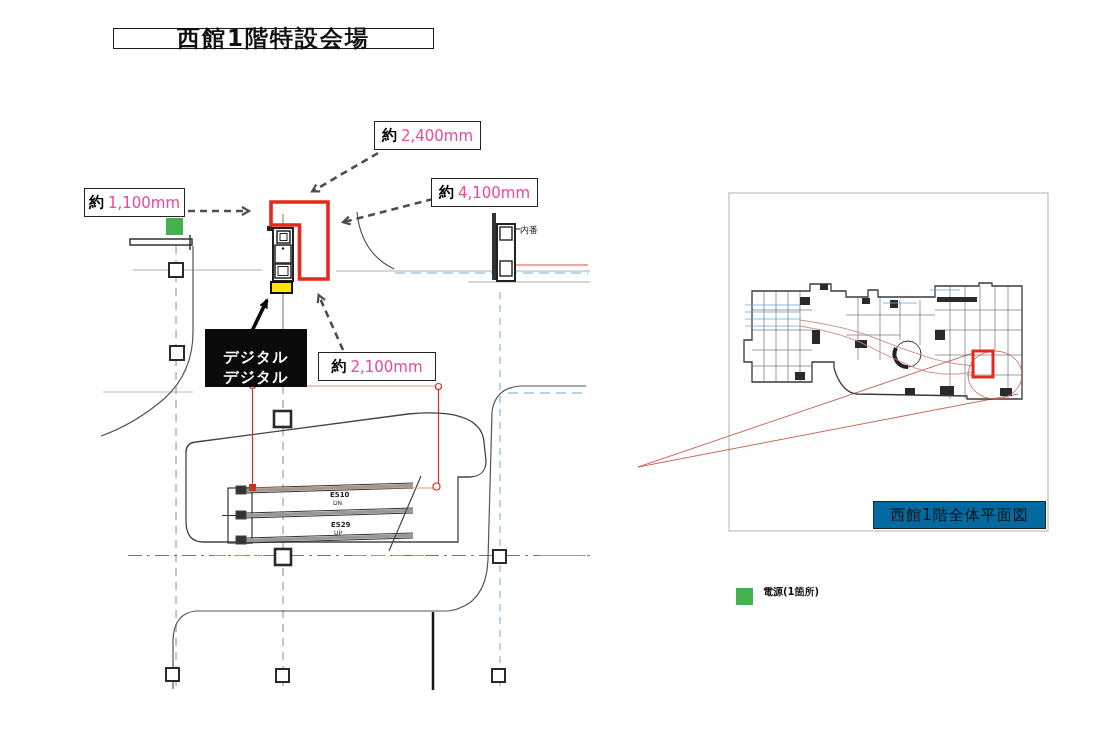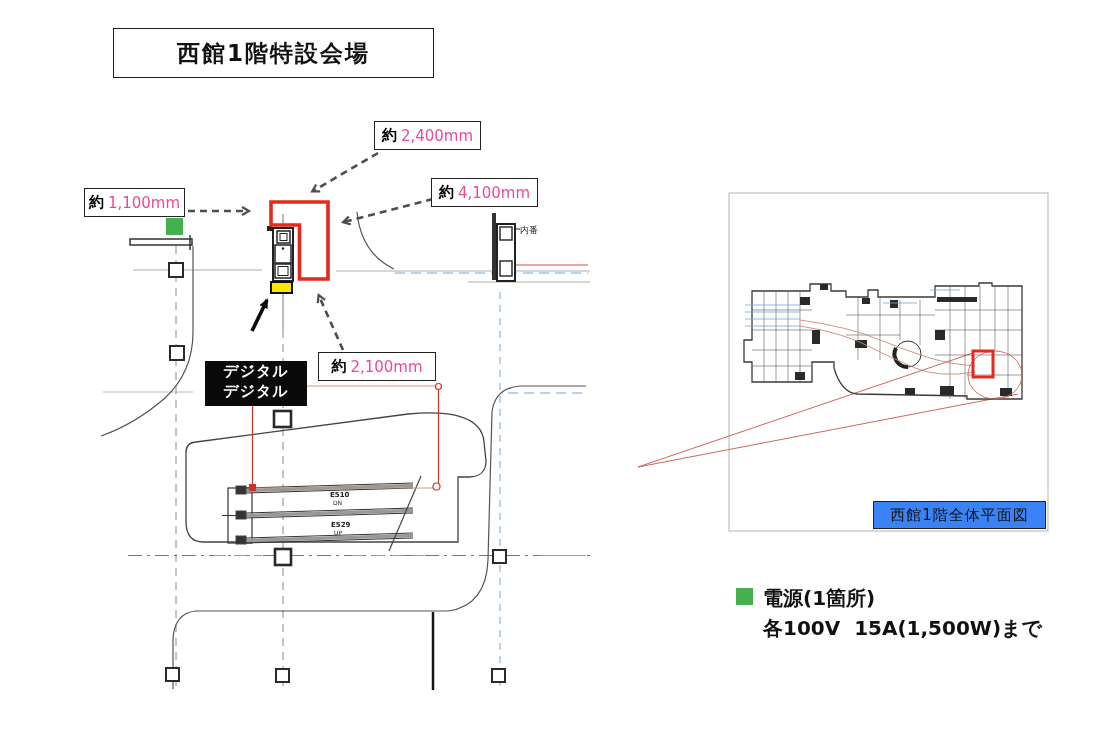--- a/index.html
+++ b/index.html
@@ -3,49 +3,49 @@
 <meta charset="utf-8">
 <style>
   html,body{margin:0;padding:0;}
   body{
     width:1101px;height:734px;position:relative;background:#ffffff;
     font-family:"DejaVu Sans","Liberation Sans",sans-serif;overflow:hidden;
   }
   #plan-svg{position:absolute;left:0;top:0;}
   .overlay{position:absolute;box-sizing:border-box;}
   .title-box{
-    left:113px;top:28px;width:321px;height:50px;
+    left:113px;top:28px;width:321px;height:21px;
     border:1.6px solid #1a1a1a;background:#fff;
     display:flex;align-items:center;justify-content:center;
     font-size:23px;font-weight:bold;color:#111;letter-spacing:2px;
   }
   .measure-box{
     height:29px;border:1.4px solid #222;background:#fff;
     display:flex;align-items:center;justify-content:center;gap:4px;
     font-size:15px;white-space:nowrap;
   }
   .measure-box .prefix{font-weight:bold;color:#000;}
   .measure-box .value{color:#ec4899;}
   .m2400{left:374px;top:121px;width:107px;}
   .m4100{left:431px;top:178px;width:107px;}
   .m1100{left:84px;top:188px;width:101px;}
   .m2100{left:318px;top:352px;width:118px;}
   .signage-box{
-    left:205px;top:329px;width:102px;height:45px;background:#0a0a0a;color:#fff;
-    display:flex;flex-direction:column;align-items:center;justify-content:flex-start;
-    font-size:15px;font-weight:bold;line-height:20px;letter-spacing:1px;margin-top:32px;
+    left:205px;top:329px;width:102px;height:58px;background:#0a0a0a;color:#fff;
+    display:flex;flex-direction:column;align-items:center;justify-content:flex-end;
+    font-size:15px;font-weight:bold;line-height:20px;letter-spacing:1px;
   }
   .caption-box{
     left:873px;top:501px;width:173px;height:28px;
-    border:1.5px solid #222;background:#3b82f6;
+    border:1.5px solid #222;background:#0369a1;
     display:flex;align-items:center;justify-content:center;
     font-size:15px;color:#111;letter-spacing:1px;
   }
   .legend-swatch{left:736px;top:588px;width:17px;height:17px;background:#44b14e;}
-  .legend-text{left:763px;top:585px;font-size:20px;font-weight:bold;color:#111;}
+  .legend-text{left:763px;top:585px;font-size:10px;font-weight:bold;color:#111;}
   .legend-text .l1{white-space:pre;}
   .legend-text .l2{white-space:pre;margin-top:3px;}
 </style>
 </head>
 <body>
 
 <svg id="plan-svg" width="1101" height="734" viewBox="0 0 1101 734">
   <defs>
     <marker id="ahOpen" markerWidth="14" markerHeight="14" refX="7" refY="5" orient="auto" markerUnits="userSpaceOnUse">
       <path d="M1,1 L8,5 L1,9" fill="none" stroke="#4d4d4d" stroke-width="2.2"></path>
@@ -265,14 +265,13 @@
   <span>デジタル</span>
 </div>
 
 <div class="overlay caption-box">
   <span>西館1階全体平面図</span>
 </div>
 
 <div class="overlay legend-swatch"></div>
 <div class="overlay legend-text">
   <div class="l1">電源(1箇所)</div>
-  <div class="l2">各100V  15A(1,500W)まで</div>
 </div>
 
 </body></html>

